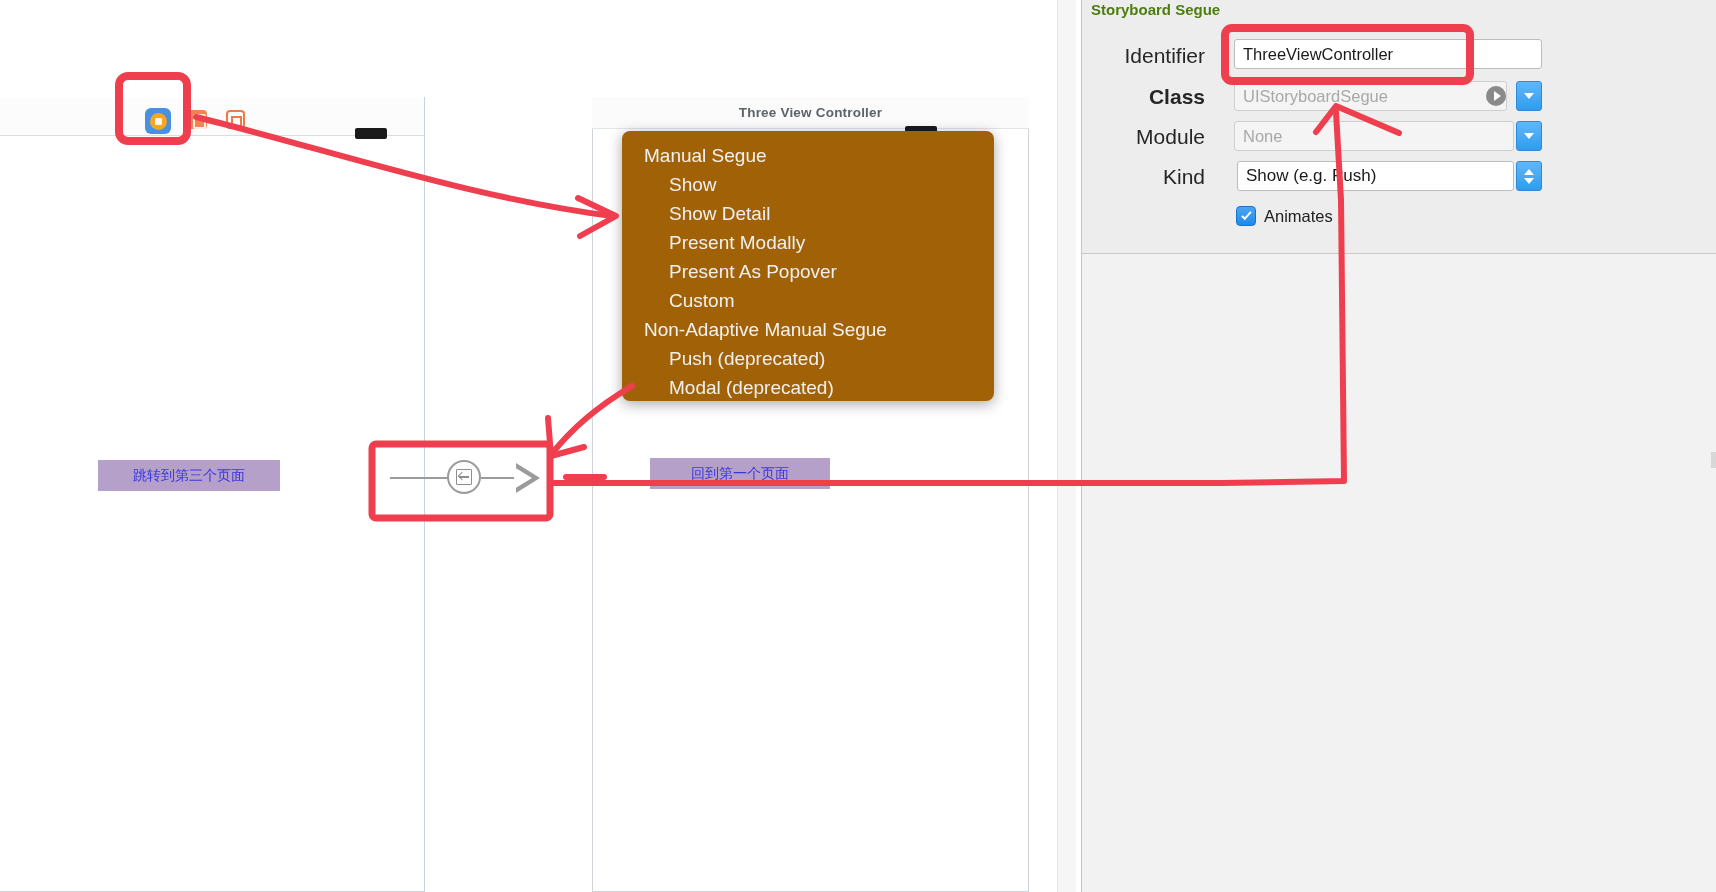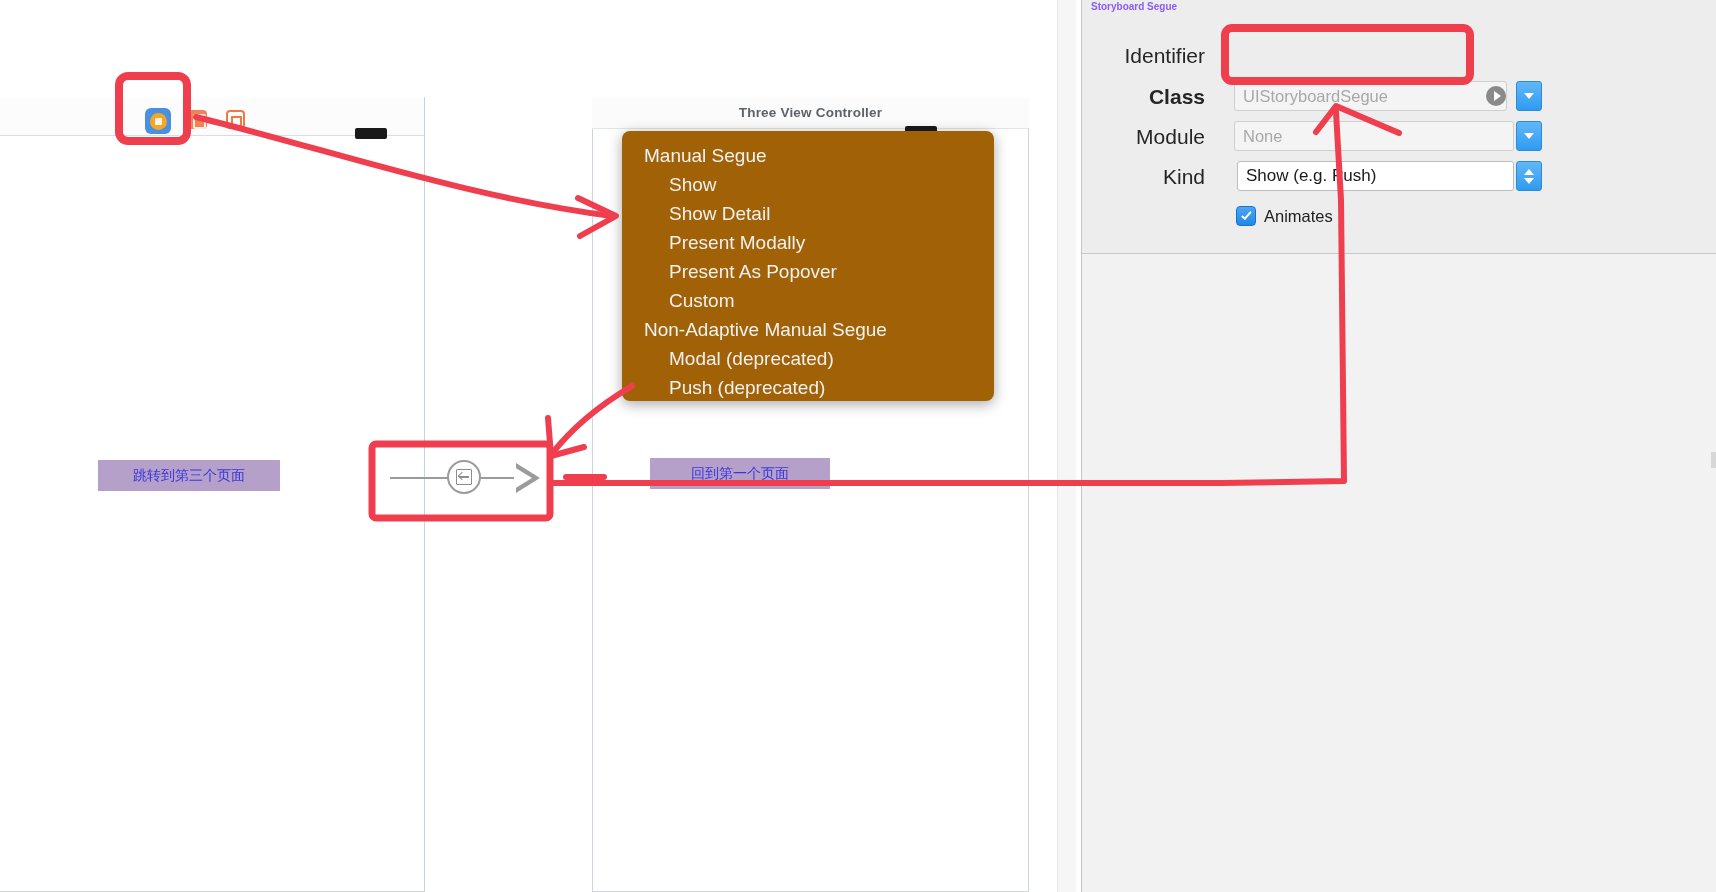--- a/index.html
+++ b/index.html
@@ -161,21 +161,21 @@
 
   
   #inspector {
     position: absolute; left: 1081px; top: 0; width: 635px; height: 892px;
     background: #ededed;
     border-left: 1px solid #c6c6c6;
   }
   #inspector-inner { position: relative; width: 100%; height: 100%; }
   #insp-title {
     position: absolute; left: 9px; top: 1px;
-    font-size: 10px; font-weight: bold; color: #8b5cf6;
+    font-size: 15px; font-weight: bold; color: #4d7c0f;
   }
   #insp-divider {
     position: absolute; left: 0; top: 253px; width: 100%; height: 1px;
     background: #c9c9c9;
   }
   #insp-body { position: absolute; left: 0; top: 254px; width: 100%; height: 638px; background: #f2f2f2; }
   .lbl {
     position: absolute; text-align: right; font-size: 21px; color: #262626;
     line-height: 30px;
   }
@@ -297,39 +297,40 @@
     <div id="segue-arrowhead"></div>
 
     <div id="segue-menu">
       <div class="menu-group">Manual Segue</div>
       <div class="menu-item">Show</div>
       <div class="menu-item">Show Detail</div>
       <div class="menu-item">Present Modally</div>
       <div class="menu-item">Present As Popover</div>
       <div class="menu-item">Custom</div>
       <div class="menu-group">Non-Adaptive Manual Segue</div>
+      <div class="menu-item">Push (deprecated)</div>
       <div class="menu-item">Modal (deprecated)</div>
-      <div class="menu-item">Push (deprecated)</div>
     </div>
 
   </div>
 
   <div id="vscroll-track">
     
   </div>
 
   <div id="inspector">
     <div id="inspector-inner">
       <div id="insp-title">Storyboard Segue</div>
       <div id="insp-divider"></div>
       <div id="insp-body"></div>
     </div>
   </div>
 
   <div class="lbl" style="left:1075px; top:41px; width:130px;">Identifier</div>
+  <div class="field" style="left:1234px; top:39px; width:308px;">ThreeViewController</div>
 
   <div class="lbl" style="left:1075px; top:82px; width:130px;font-weight:bold;">Class</div>
   <div class="field placeholder" style="left:1234px; top:81px; width:273px;">UIStoryboardSegue</div>
   <div class="arrow-circle" style="left:1486px; top:86px;">
     <div class="ar"></div>
   </div>
   <div class="blue-btn" style="left:1516px; top:81px;">
     <div class="chev"></div>
   </div>
 

